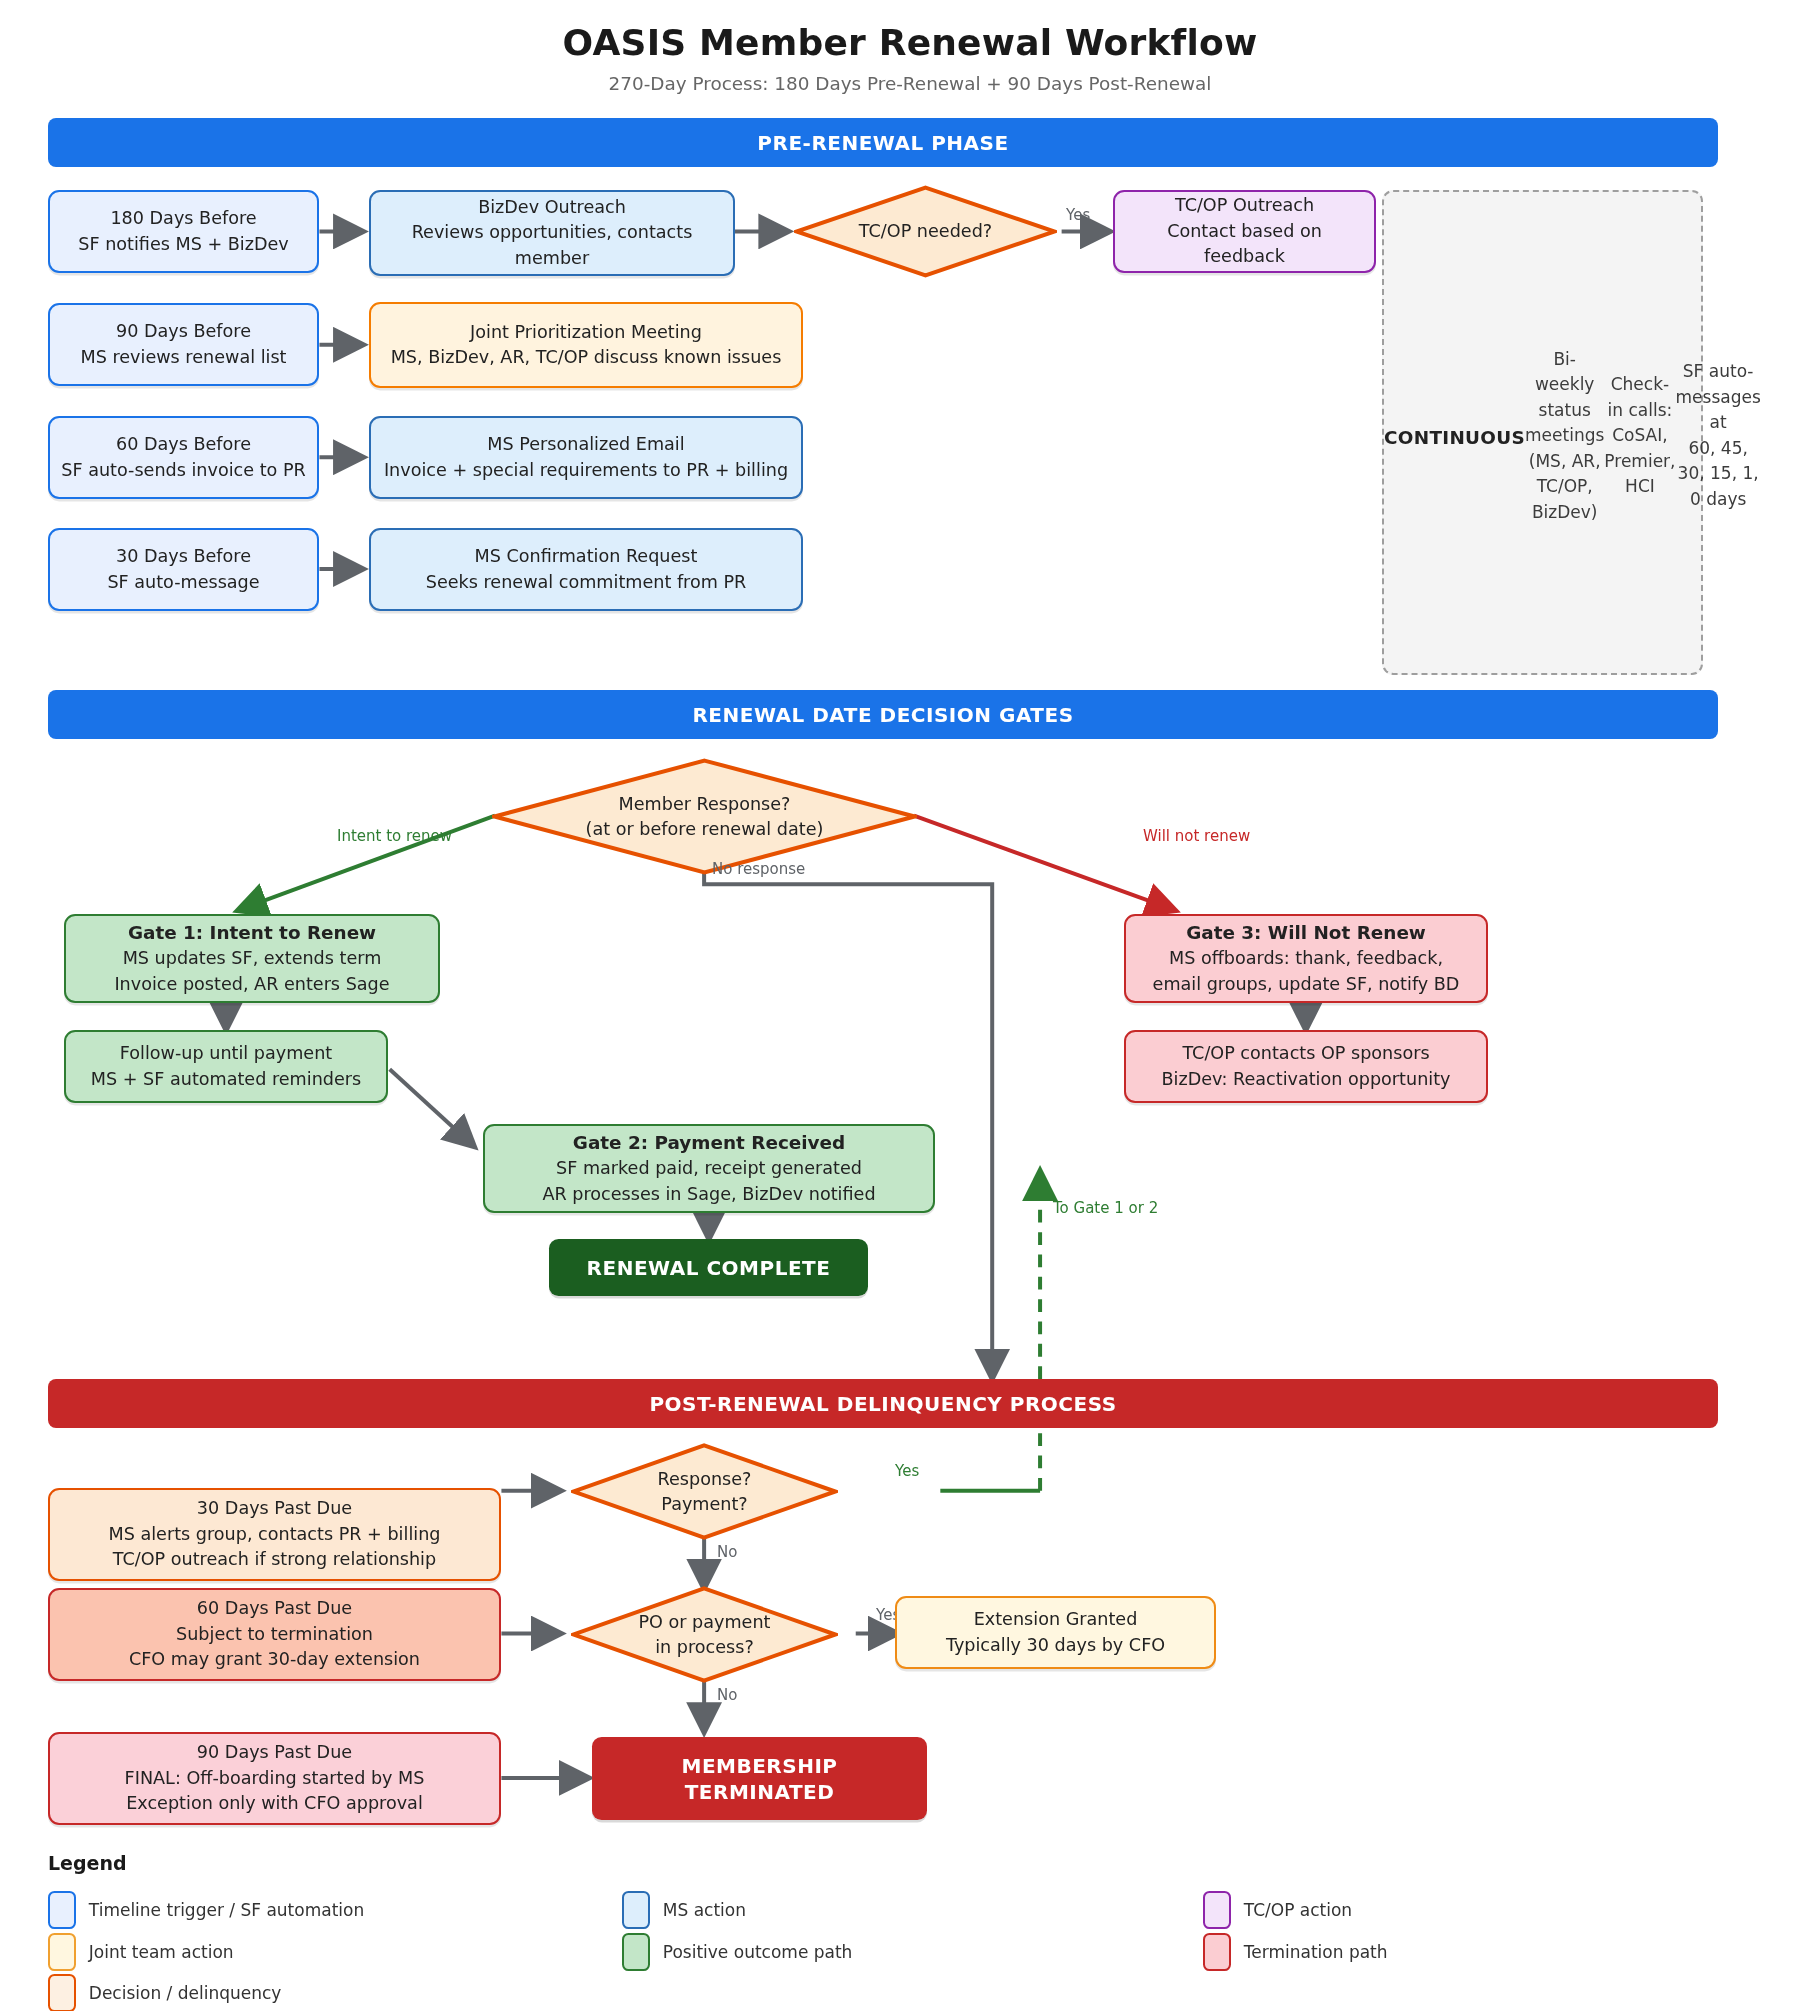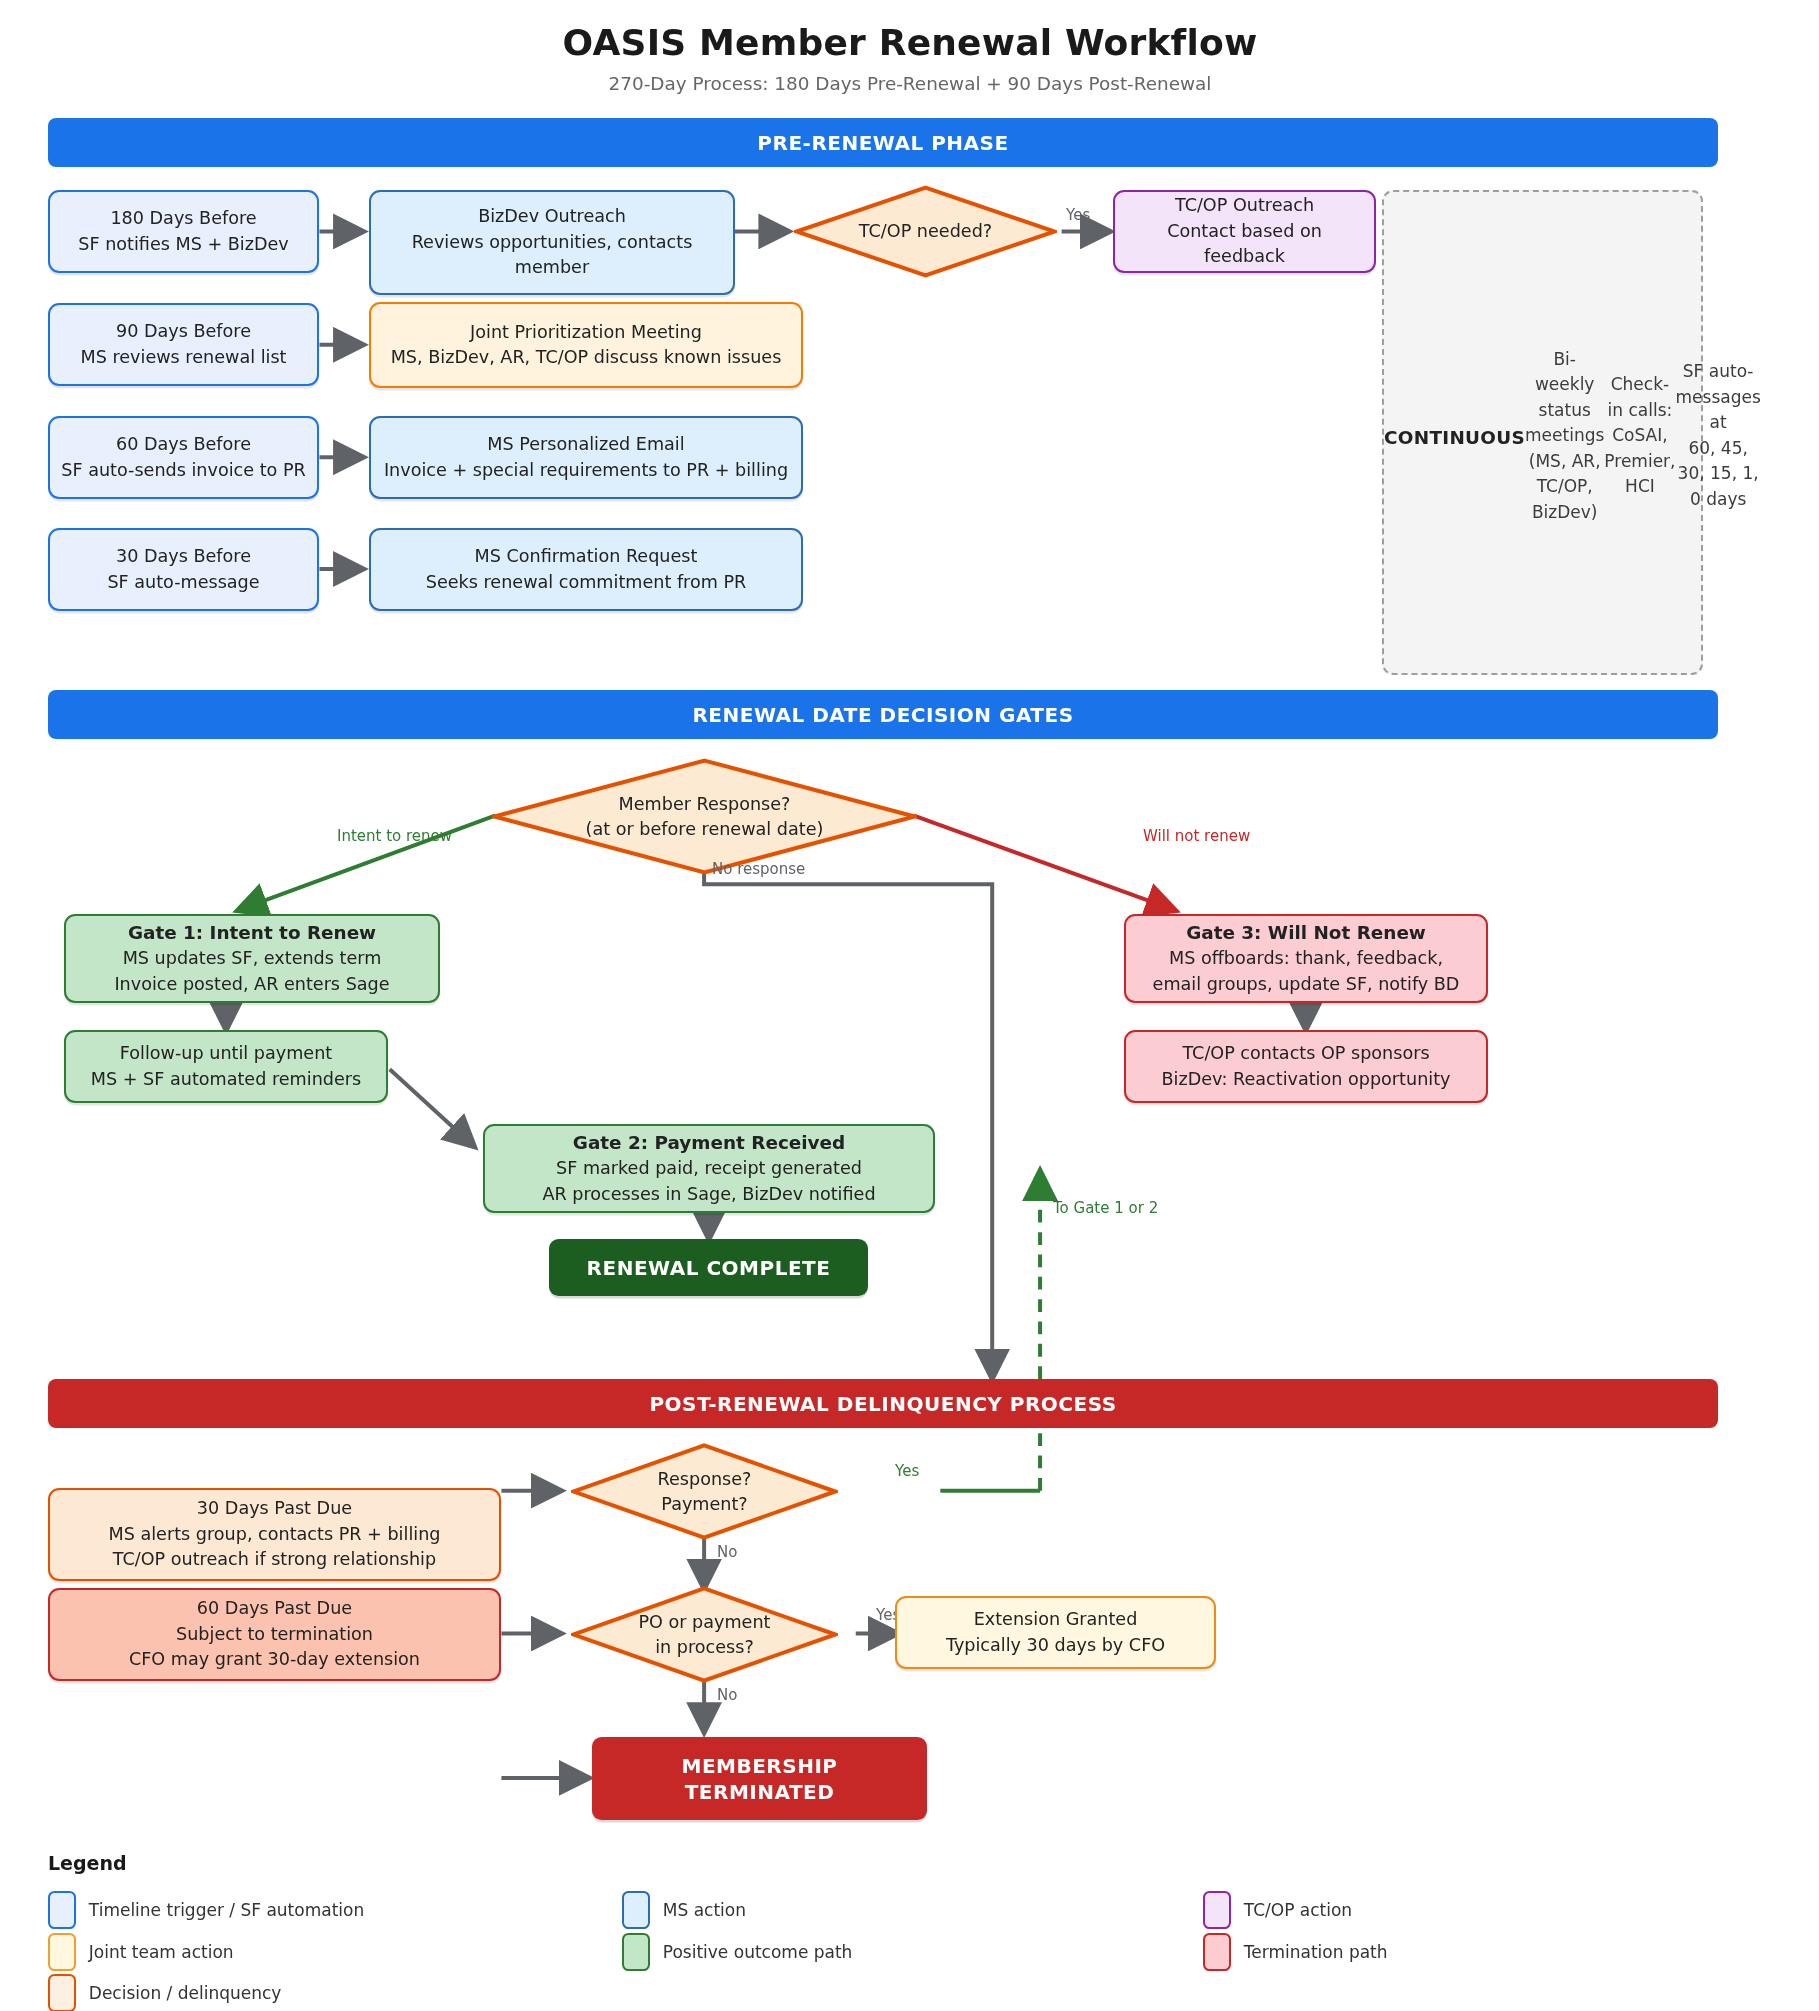--- a/index.html
+++ b/index.html
@@ -153,21 +153,21 @@
 
   <div class="abs" id="title">OASIS Member Renewal Workflow</div>
   <div class="abs" id="subtitle">270-Day Process: 180 Days Pre-Renewal + 90 Days Post-Renewal</div>
 
   <div class="abs banner blue" style="left:48px;top:118px;width:1670px;">PRE-RENEWAL PHASE</div>
 
   <div class="abs node n-trigger" style="left:48px;top:190px;width:271px;height:83px;">
     <span class="t">180 Days Before</span>
     <span class="t">SF notifies MS + BizDev</span>
   </div>
-  <div class="abs node n-ms" style="left:369px;top:190px;width:366px;height:105px;">
+  <div class="abs node n-ms" style="left:369px;top:190px;width:366px;height:86px;">
     <span class="t">BizDev Outreach</span>
     <span class="t">Reviews opportunities, contacts member</span>
   </div>
 
   <div class="abs diamond" style="left:794px;top:185px;width:263px;height:93px;">
     <svg viewBox="0 0 330 116" width="263" height="93" xmlns="http://www.w3.org/2000/svg">
       <polygon points="165,3 327,58 165,113 3,58" fill="#fdead2" stroke="#e65100" stroke-width="5"></polygon>
     </svg>
     <div class="dlabel">TC/OP needed?</div>
   </div>
@@ -302,20 +302,25 @@
     </div>
   </div>
   <div class="abs elabel" style="left:876px;top:1606px;">Yes</div>
   <div class="abs elabel" style="left:717px;top:1686px;">No</div>
 
   <div class="abs node n-ext" style="left:895px;top:1596px;width:321px;height:73px;">
     <span class="t">Extension Granted</span>
     <span class="t">Typically 30 days by CFO</span>
   </div>
 
+  <div class="abs node n-delinq3" style="left:48px;top:1732px;width:453px;height:93px;">
+    <span class="t">90 Days Past Due</span>
+    <span class="t">FINAL: Off-boarding started by MS</span>
+    <span class="t">Exception only with CFO approval</span>
+  </div>
   <div class="abs terminal t-red" style="left:592px;top:1737px;width:335px;height:83px;">
     <span>MEMBERSHIP</span>
     <span>TERMINATED</span>
   </div>
 
   <div class="abs" id="legend-title" style="left:48px;top:1852px;">Legend</div>
 
   <div class="abs leg-item" style="left:48px;top:1891px;">
     <span class="leg-sw sw-trigger"></span>
     <span>Timeline trigger / SF automation</span>

